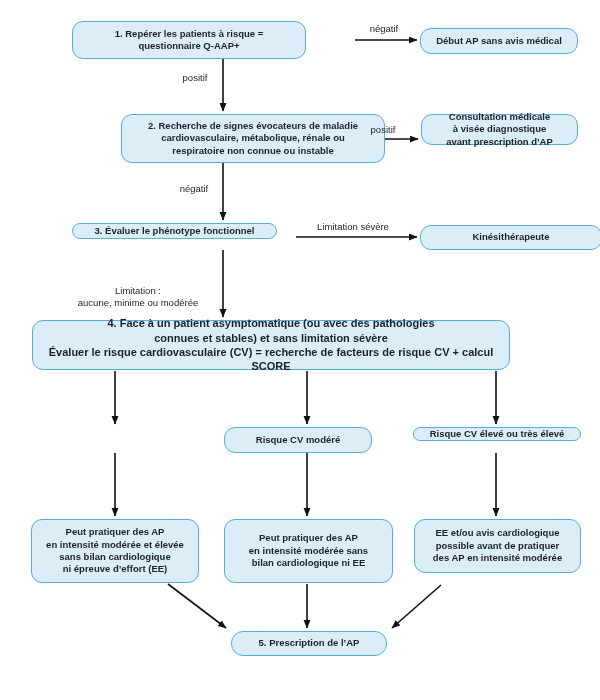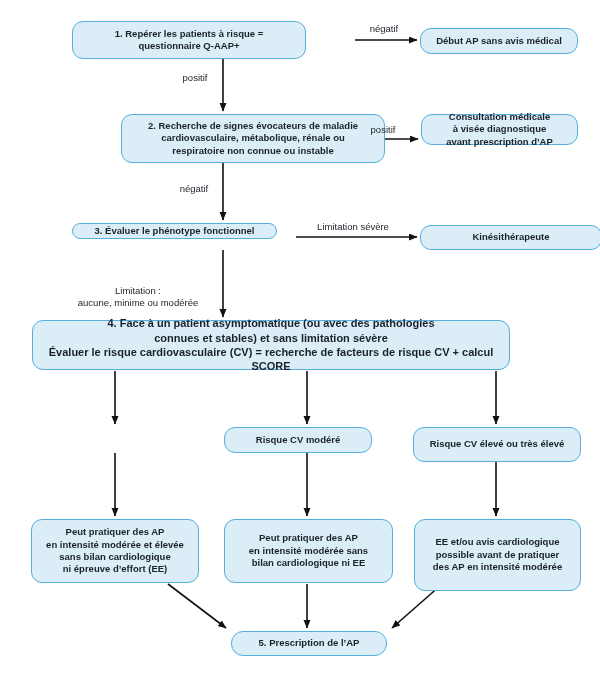--- a/index.html
+++ b/index.html
@@ -91,30 +91,30 @@
 avant prescription d’AP</div>
 
   <div class="node" id="node-step3" style="left:72px;top:223px;width:205px;height:16px;">3. Évaluer le phénotype fonctionnel</div>
   <div class="node" style="left:420px;top:225px;width:182px;height:25px;">Kinésithérapeute</div>
 
   <div class="node" id="node-step4" style="left:32px;top:320px;width:478px;height:50px;">4. Face à un patient asymptomatique (ou avec des pathologies
 connues et stables) et sans limitation sévère
 Évaluer le risque cardiovasculaire (CV) = recherche de facteurs de risque CV + calcul SCORE</div>
 
   <div class="node" style="left:224px;top:427px;width:148px;height:26px;">Risque CV modéré</div>
-  <div class="node" style="left:413px;top:427px;width:168px;height:35px;">Risque CV élevé ou très élevé</div>
+  <div class="node" style="left:413px;top:427px;width:168px;height:14px;">Risque CV élevé ou très élevé</div>
 
   <div class="node" style="left:31px;top:519px;width:168px;height:64px;">Peut pratiquer des AP
 en intensité modérée et élevée
 sans bilan cardiologique
 ni épreuve d’effort (EE)</div>
   <div class="node" style="left:224px;top:519px;width:169px;height:64px;">Peut pratiquer des AP
 en intensité modérée sans
 bilan cardiologique ni EE</div>
-  <div class="node" style="left:414px;top:519px;width:167px;height:72px;">EE et/ou avis cardiologique
+  <div class="node" style="left:414px;top:519px;width:167px;height:54px;">EE et/ou avis cardiologique
 possible avant de pratiquer
 des AP en intensité modérée</div>
 
   <div class="node" id="node-step5" style="left:231px;top:631px;width:156px;height:25px;">5. Prescription de l’AP</div>
 
   <div class="edge-label" style="left:384px;top:23px;">négatif</div>
   <div class="edge-label" style="left:195px;top:72px;">positif</div>
   <div class="edge-label" style="left:383px;top:124px;">positif</div>
   <div class="edge-label" style="left:194px;top:183px;">négatif</div>
   <div class="edge-label" style="left:353px;top:221px;">Limitation sévère</div>

